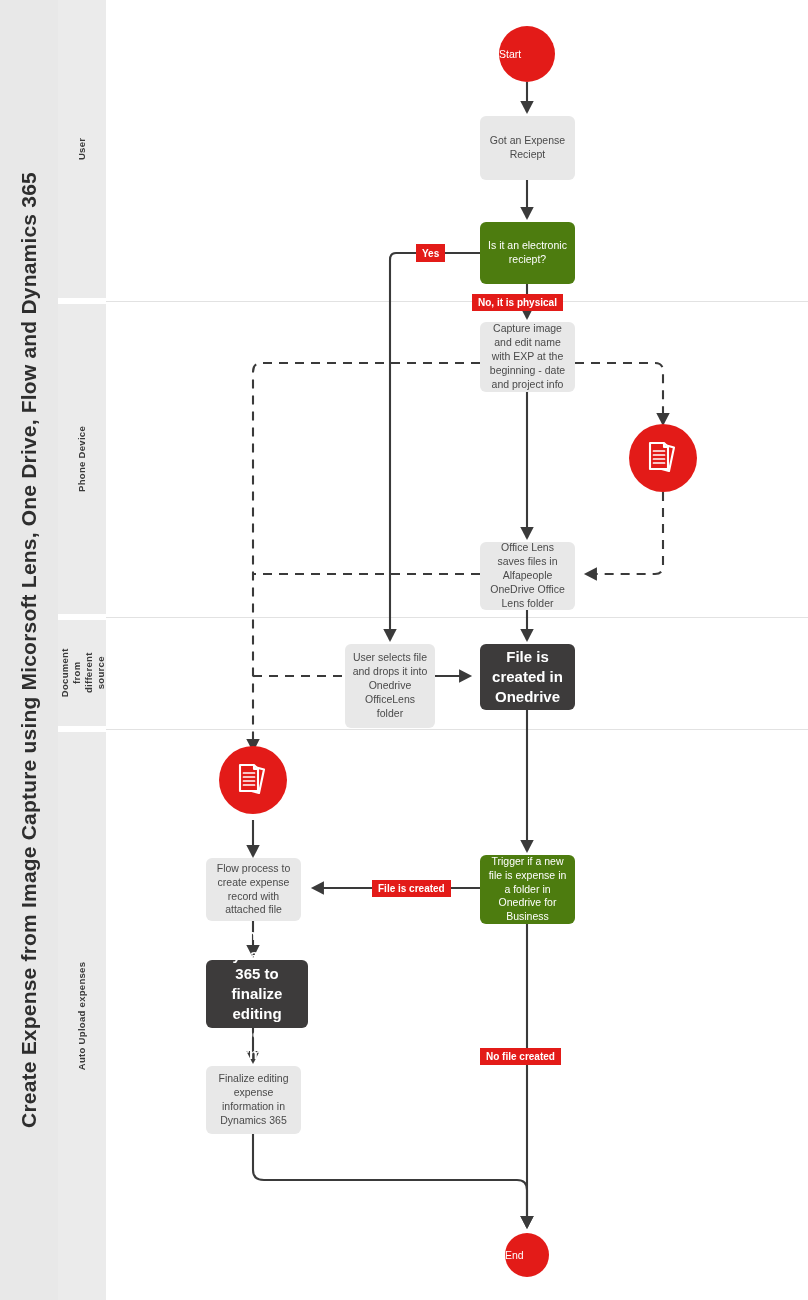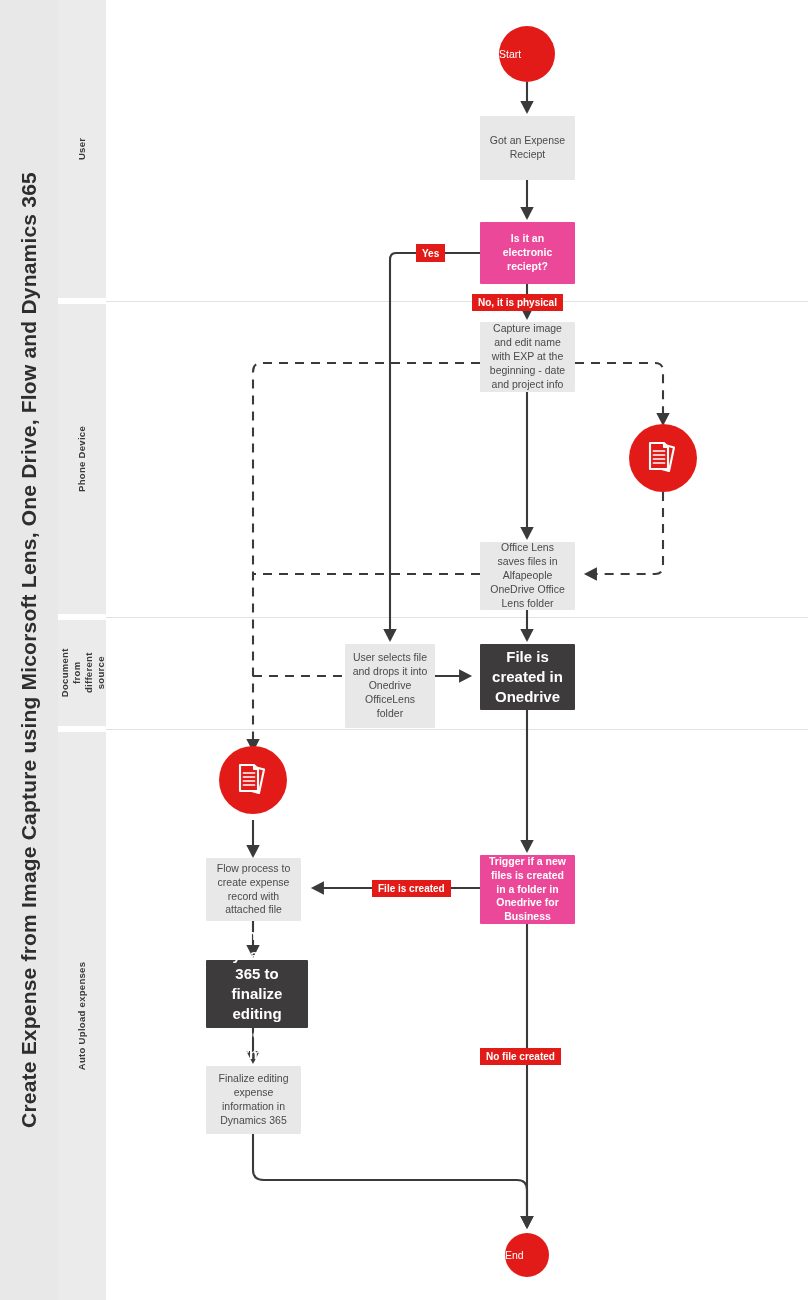--- a/index.html
+++ b/index.html
@@ -25,24 +25,24 @@
     font-size:9.5px;font-weight:bold;color:#3a3a3a;line-height:1.25;letter-spacing:.3px;
   }
   .lane-sep{position:absolute;left:106px;width:702px;height:1px;background:#e2e2e2;}
   .lane-gap{position:absolute;left:58px;width:48px;height:6px;background:#ffffff;}
 
   
   #wires{position:absolute;left:0;top:0;width:808px;height:1300px;}
 
   
   .node{position:absolute;box-sizing:border-box;display:flex;align-items:center;justify-content:center;
-        text-align:center;border-radius:1px;padding:20px 6px;}
+        text-align:center;border-radius:6px;padding:20px 6px;}
   .node-grey{background:#e8e8e8;color:#4a4a4a;font-size:10.5px;line-height:1.32;}
   .node-dark{background:#3d3b3b;color:#ffffff;font-size:15px;font-weight:bold;line-height:1.32;}
-  .node-red{background:#ec4899;color:#ffffff;font-size:10.5px;font-weight:bold;line-height:1.32;}
+  .node-red{background:#4d7c0f;color:#ffffff;font-size:10.5px;font-weight:normal;line-height:1.32;}
   .terminator{position:absolute;border-radius:50%;background:#e31b18;color:#fff;
       display:flex;align-items:center;justify-content:flex-start;font-size:10.5px;font-weight:normal;}
 
   
   .edge-label{position:absolute;background:#e31b18;color:#ffffff;font-size:10px;font-weight:bold;
       padding:2px 6px;white-space:nowrap;display:flex;align-items:center;justify-content:center;
       line-height:1.1;box-sizing:border-box;}
 
   
   .doc-icon{position:absolute;border-radius:50%;background:#e31b18;display:flex;align-items:center;justify-content:center;}
@@ -184,21 +184,21 @@
       <g stroke="#ffffff" stroke-width="1.7" stroke-linecap="round">
         <line x1="10.5" y1="13" x2="21.5" y2="13"></line>
         <line x1="10.5" y1="17" x2="21.5" y2="17"></line>
         <line x1="10.5" y1="21" x2="21.5" y2="21"></line>
         <line x1="10.5" y1="25" x2="21.5" y2="25"></line>
       </g>
     </svg>
   </div>
 
   <div class="node node-red" style="left:480px;top:855px;width:95px;height:69px;">
-    <span>Trigger if a new files is created in a folder in Onedrive for Business</span>
+    <span>Trigger if a new file is expense in a folder in Onedrive for Business</span>
   </div>
 
   <div class="node node-grey" style="left:206px;top:858px;width:95px;height:63px;">
     <span>Flow process to create expense record with attached file</span>
   </div>
 
   <div class="node node-dark" style="left:206px;top:960px;width:102px;height:68px;">
     <span>Connect to Dynamics 365 to finalize editing expense information</span>
   </div>
 

